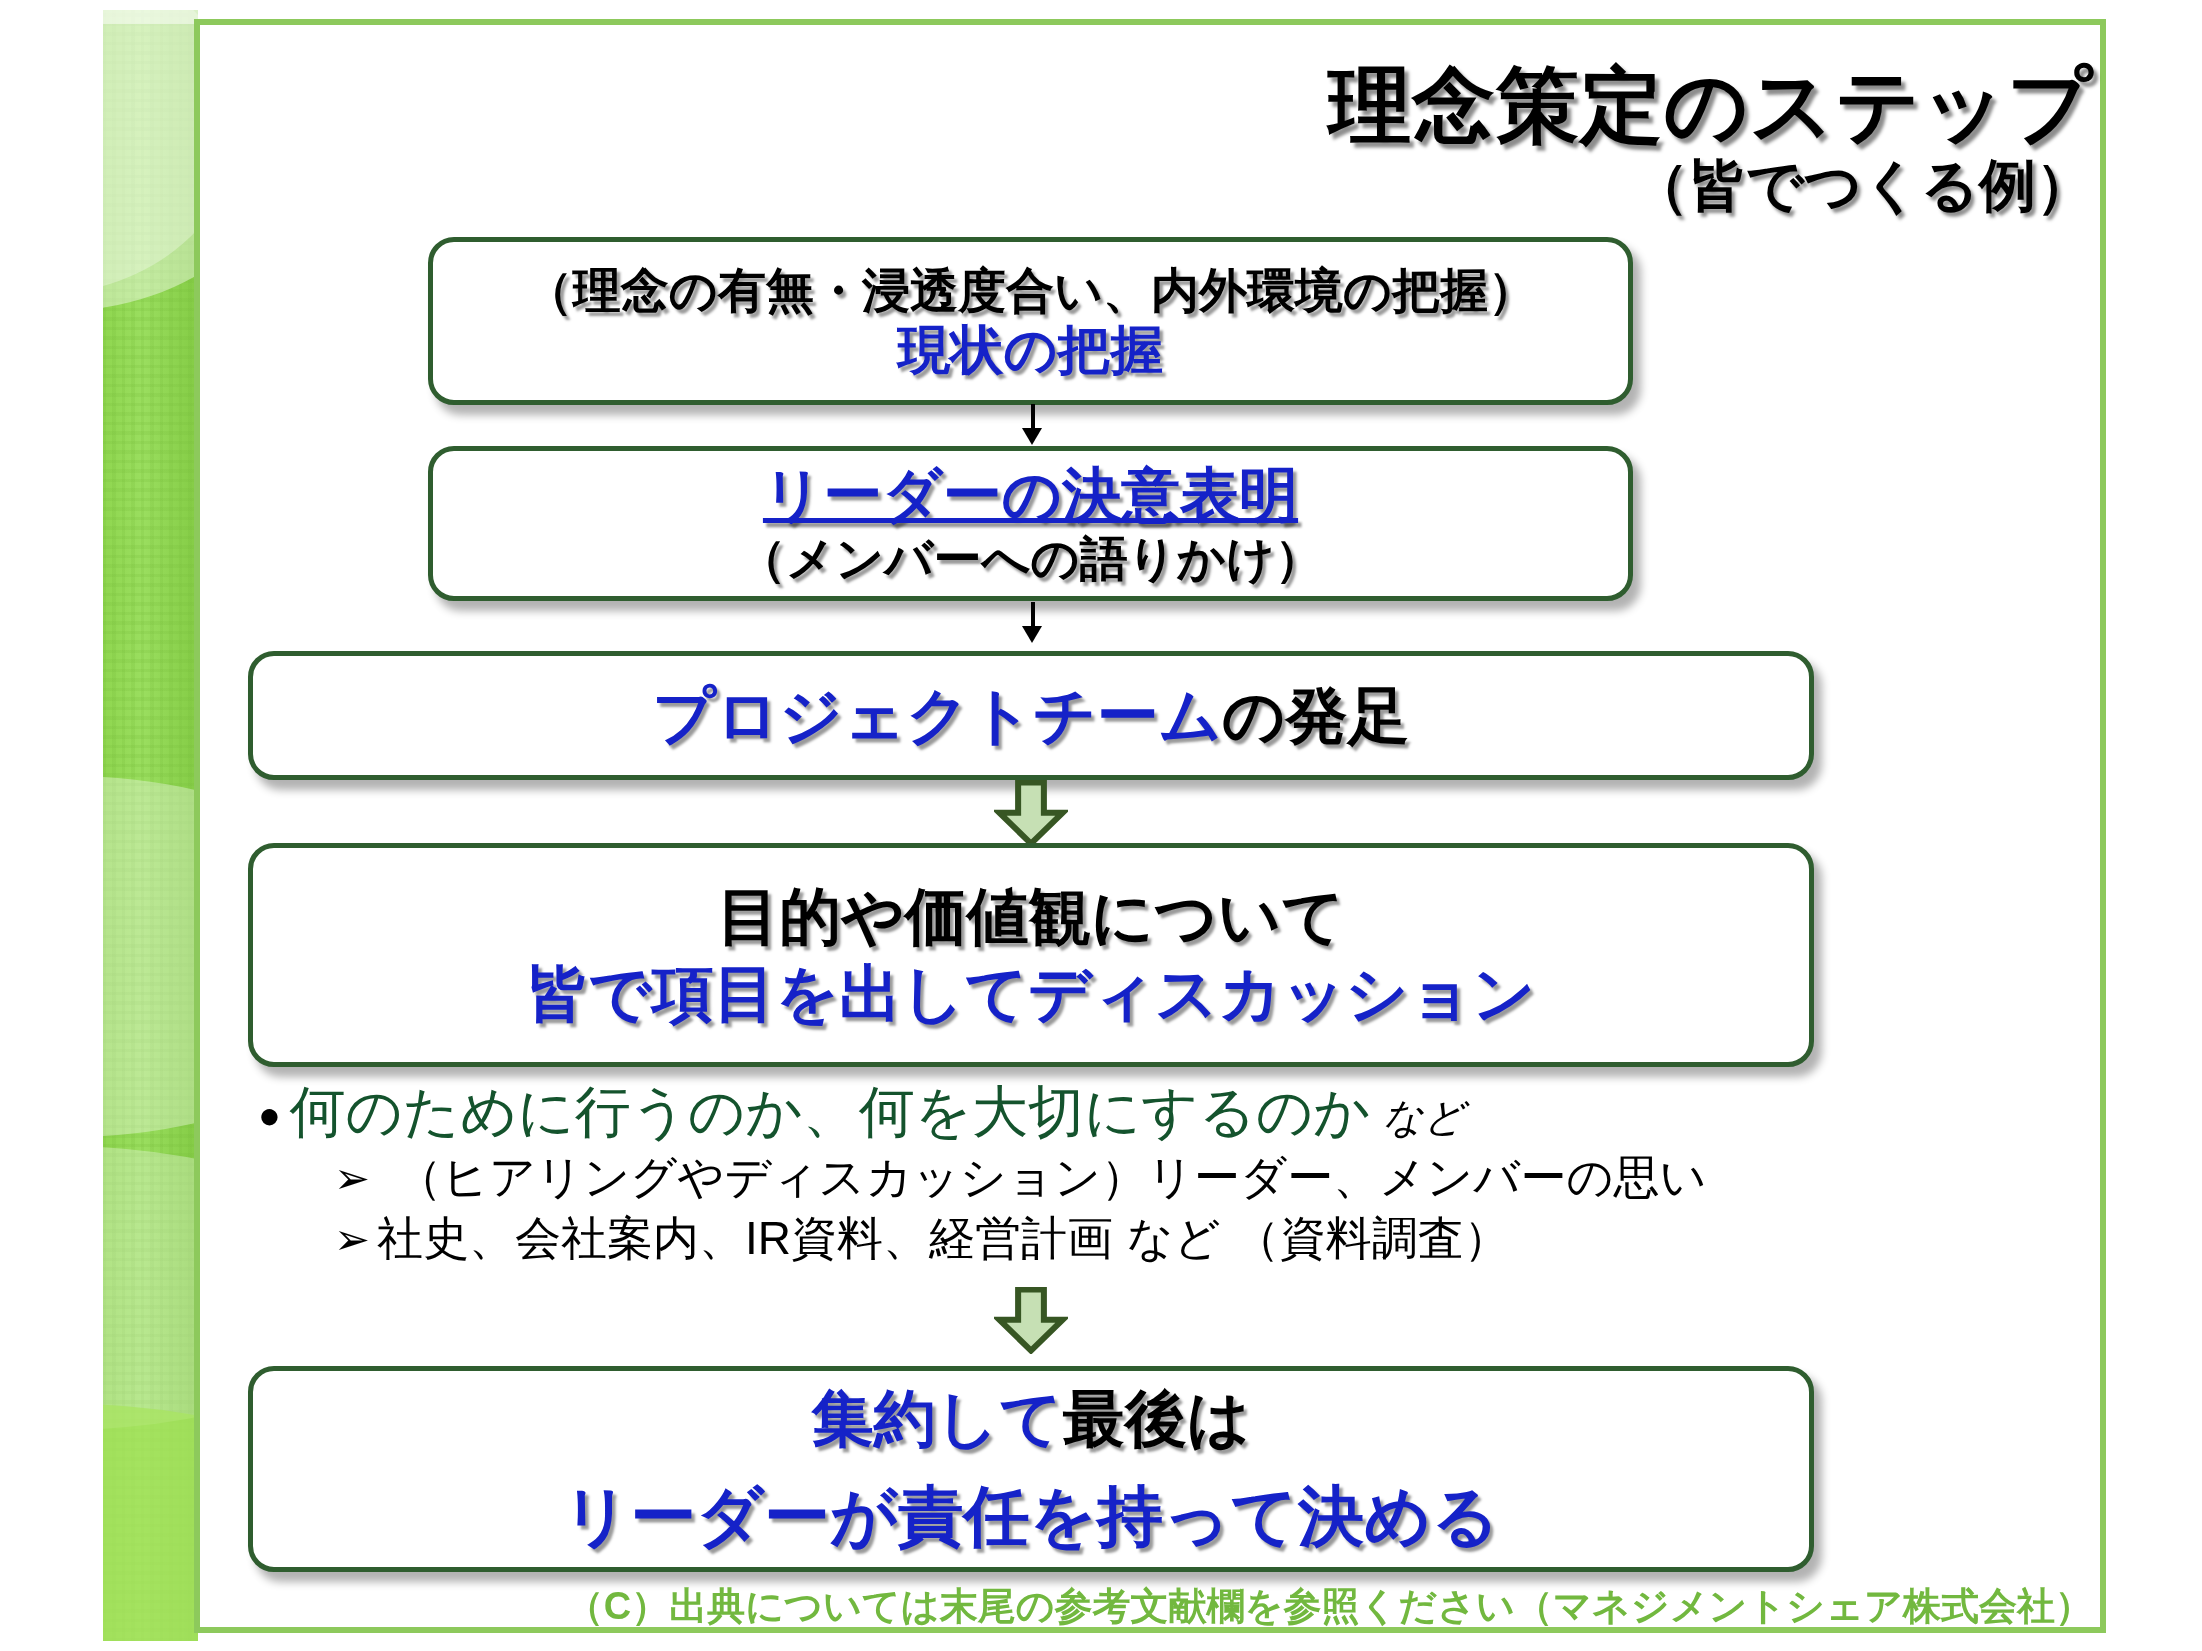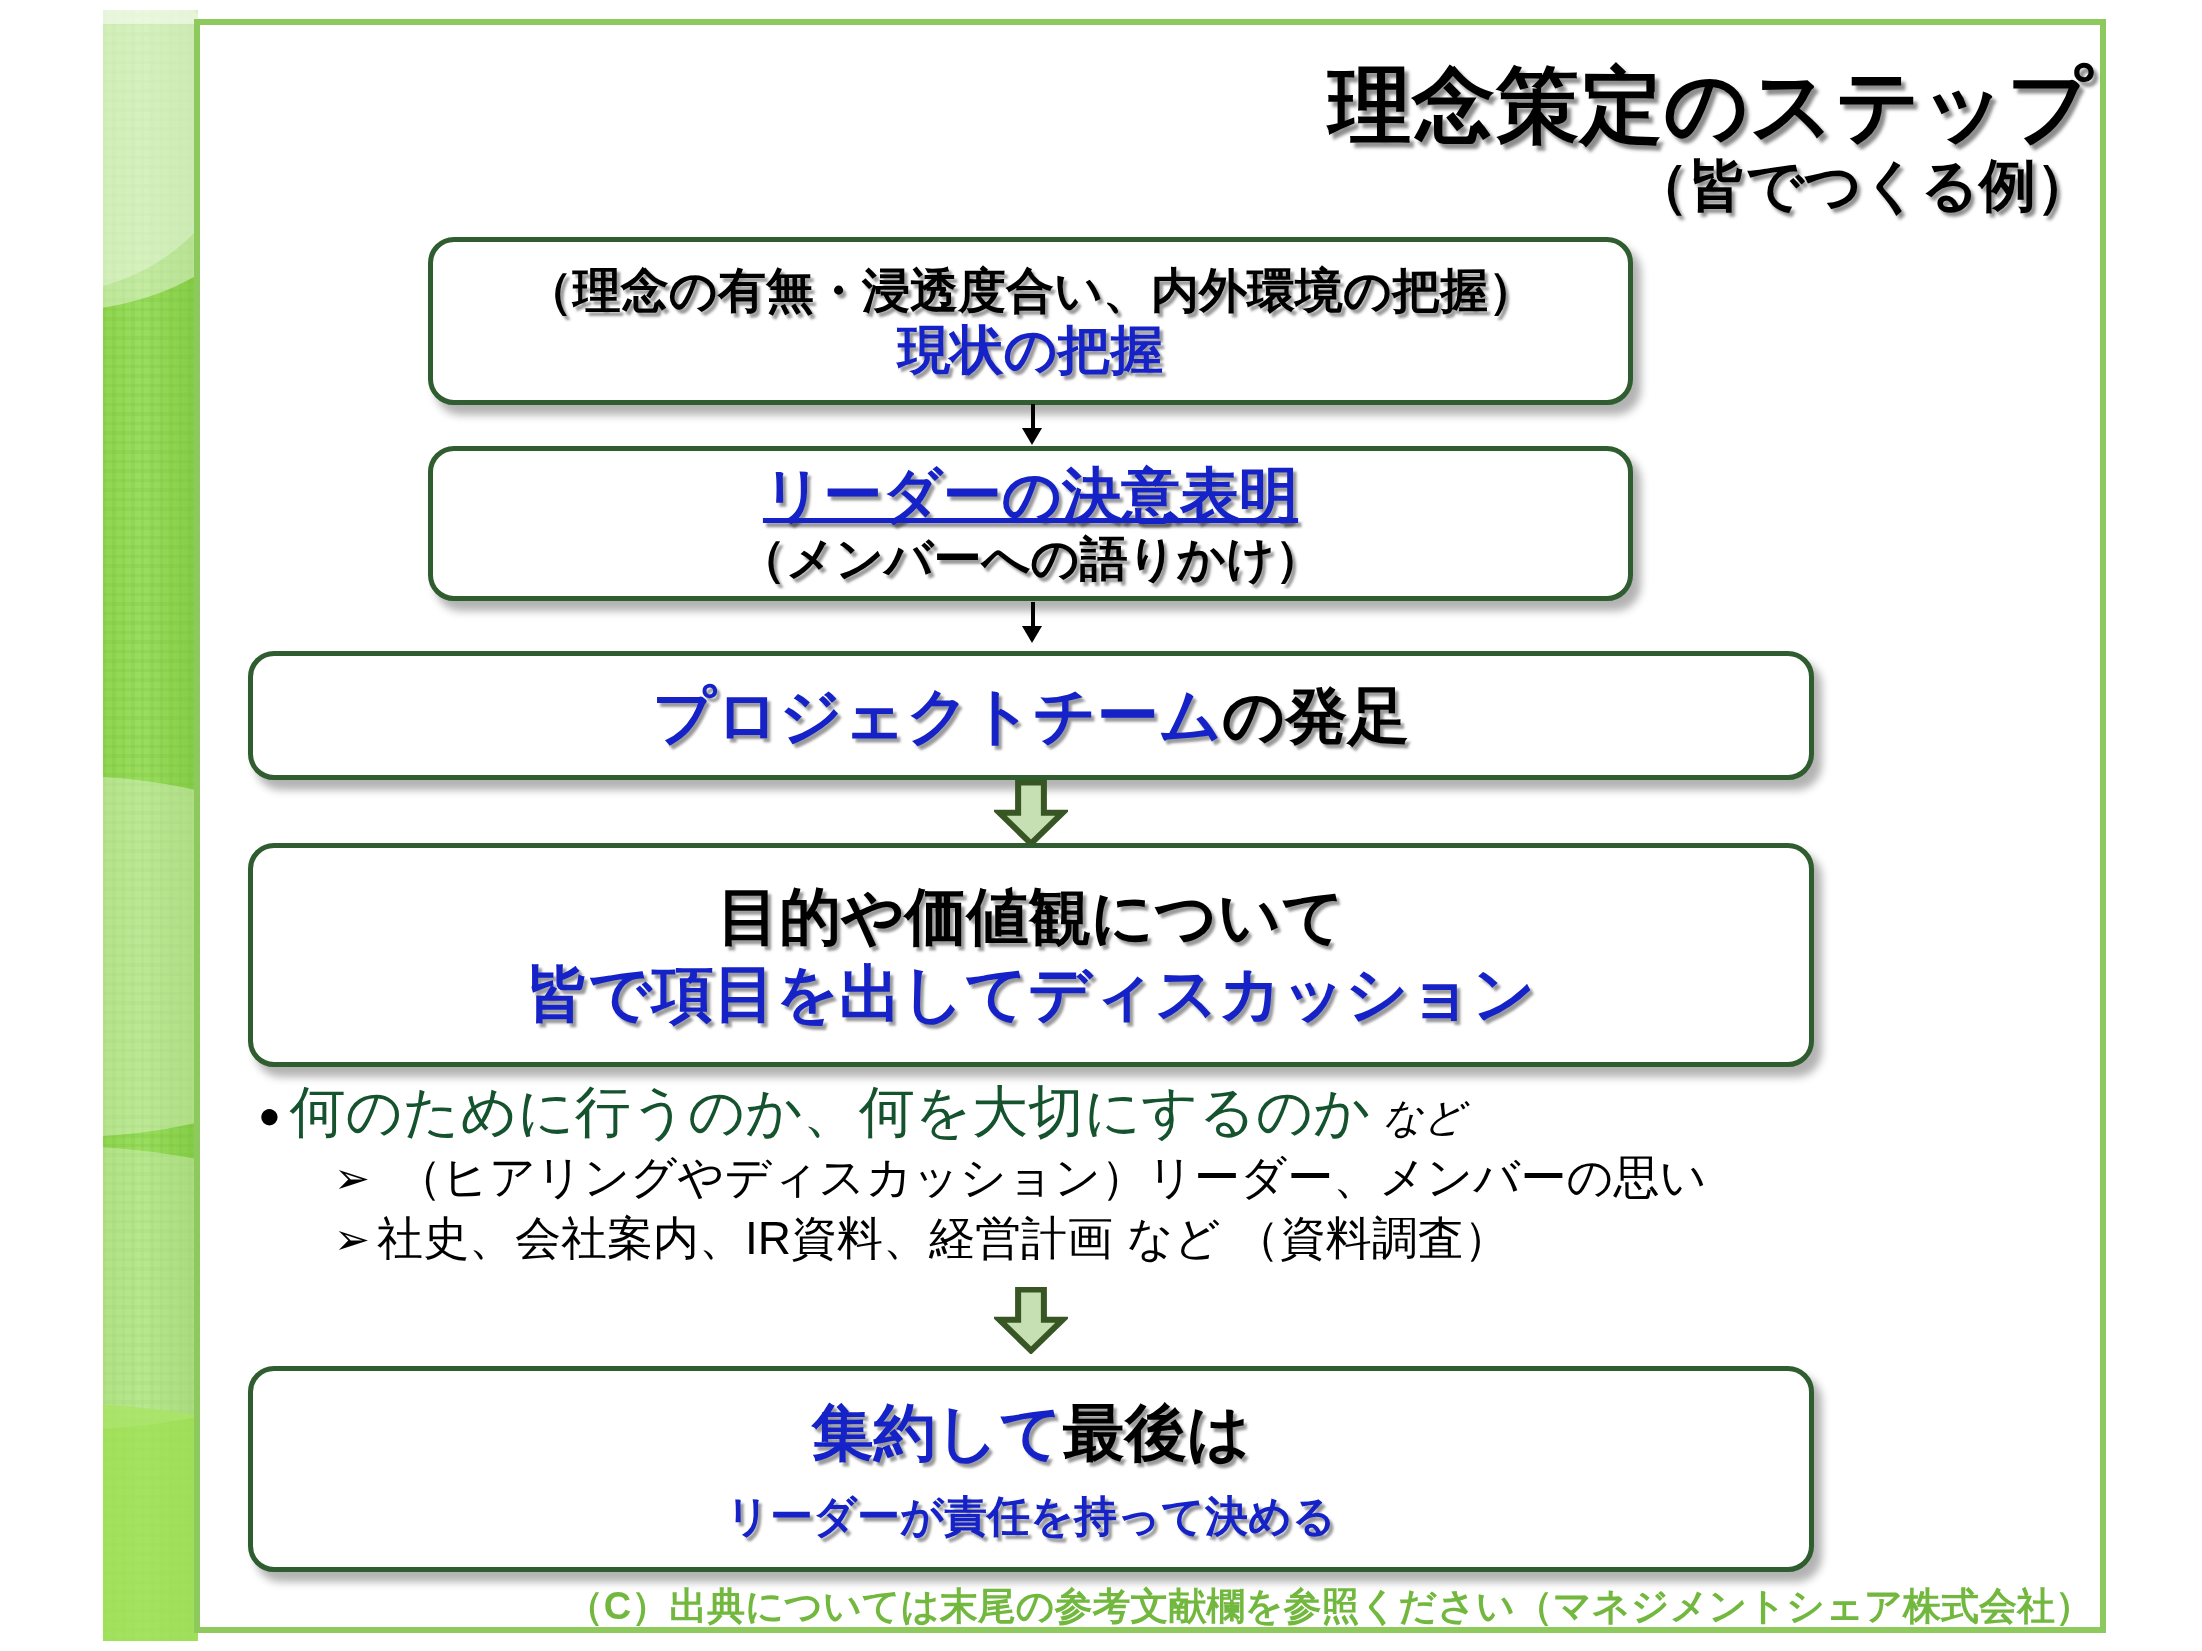--- a/index.html
+++ b/index.html
@@ -105,21 +105,21 @@
 
   #box3 { left: 248px; top: 651px;  width: 1566px; height: 129px; }
   #box3 .l1 { font-size: 62px; font-weight: 700; }
 
   #box4 { left: 248px; top: 843px;  width: 1566px; height: 224px; }
   #box4 .l1 { font-size: 62px; font-weight: 700; }
   #box4 .l2 { font-size: 62px; font-weight: 700; margin-top: 5.2px; }
 
   #box5 { left: 248px; top: 1366px; width: 1566px; height: 206px; }
   #box5 .l1 { font-size: 62px; font-weight: 700; }
-  #box5 .l2 { font-size: 43px; font-weight: 700; margin-top: 23px; }
+  #box5 .l2 { font-size: 66px; font-weight: 700; margin-top: 23px; }
 
   
   .thin-arrow { position: absolute; width: 34px; height: 41px; }
   .thin-arrow .stem {
     position: absolute; left: 15.5px; top: 0; width: 4.3px; height: 29px;
     background: #000;
   }
   .thin-arrow .head {
     position: absolute; left: 6.9px; top: 24px;
     width: 0; height: 0;

